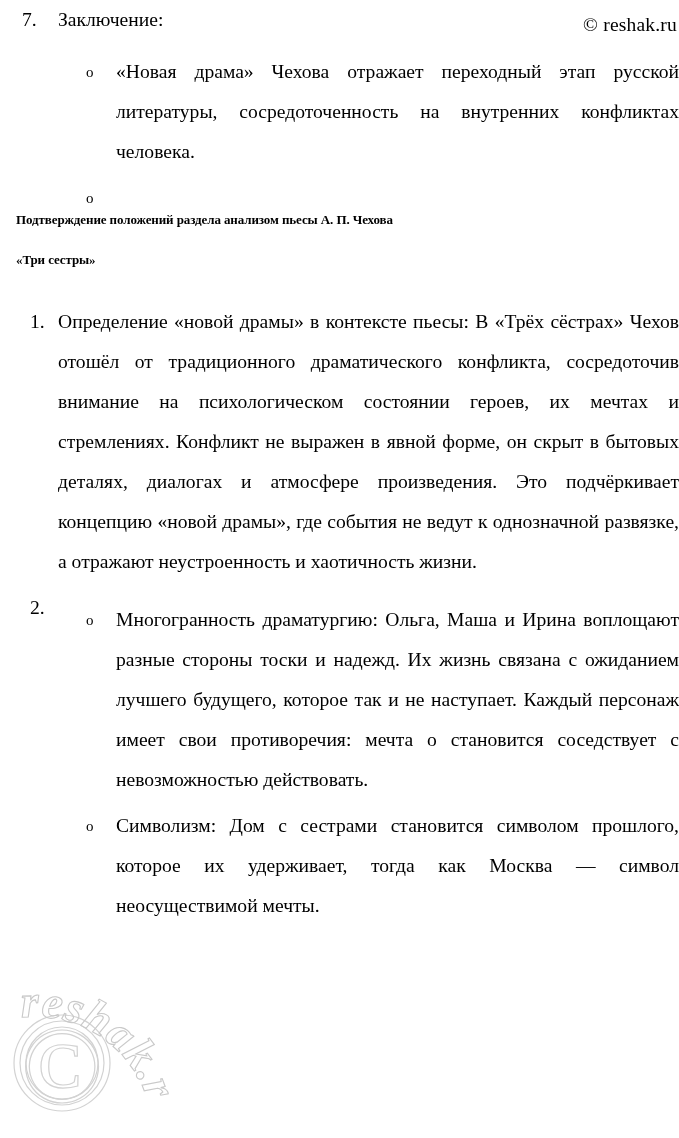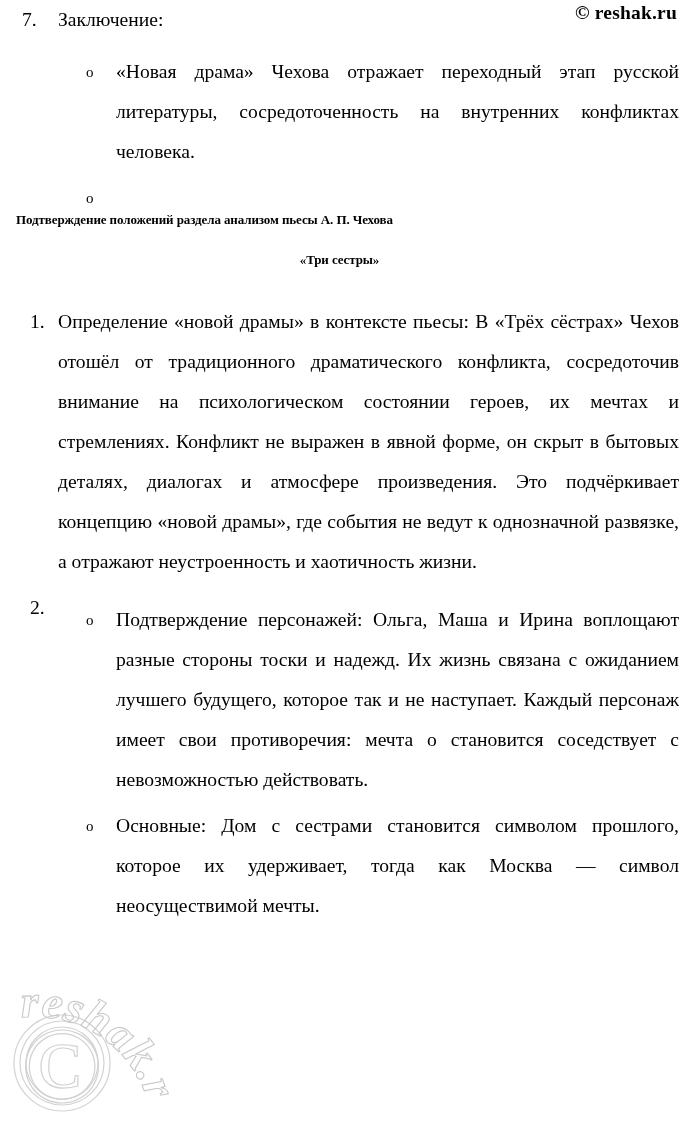--- a/index.html
+++ b/index.html
@@ -19,27 +19,26 @@
   .page {
     position: relative;
     width: 679px;
     height: 1138px;
     overflow: hidden;
   }
 
   
   .doc-header {
     position: absolute;
-    top: 0px;
+    top: 12px;
     right: 2px;
     font-size: 19.5px;
     line-height: 26px;
     white-space: nowrap;
     letter-spacing: 0.2px;
-    font-weight: bold;
   }
 
   
   .flow {
     position: absolute;
     top: 0;
     left: 0;
     width: 679px;
   }
 
@@ -94,21 +93,21 @@
   .heading {
     position: relative;
     padding-left: 0px;
     font-weight: bold;
     font-size: 13px;
     line-height: 40px;
     text-align: justify;
     margin: 16px;
     letter-spacing: -0.1px;
   }
-  .heading .l2 { text-align: center; }
+  .heading .l2 { text-align: left; }
 
   .spacer-sm { height: 12px; }
   .spacer-xs { height: 6px; }
 
   
   .watermark {
     position: absolute;
     left: 0px;
     top: 960px;
     width: 230px;
@@ -186,28 +185,28 @@
     <div class="spacer-xs"></div>
 
     <div class="para li-num indent2">
       <span class="marker">2.</span>
     </div>
 
     <div class="spacer-sm"></div>
 
     <div class="para li-bul">
       <span class="marker">o</span>
-      <span class="bold">Подтверждение персонажей:</span><span> Ольга, Маша и Ирина воплощают разные стороны тоски и надежд. Их жизнь связана с ожиданием лучшего будущего, которое так и не наступает. Каждый персонаж имеет свои противоречия: мечта о становится соседствует с невозможностью действовать.</span>
-    </div>
-
-    <div class="spacer-xs"></div>
-
-    <div class="para li-bul">
-      <span class="marker">o</span>
-      <span class="bold">Основные:</span><span> Дом с сестрами становится символом прошлого, которое их удерживает, тогда как Москва — символ неосуществимой мечты.</span>
+      <span class="bold">Многогранность драматургию:</span><span> Ольга, Маша и Ирина воплощают разные стороны тоски и надежд. Их жизнь связана с ожиданием лучшего будущего, которое так и не наступает. Каждый персонаж имеет свои противоречия: мечта о становится соседствует с невозможностью действовать.</span>
+    </div>
+
+    <div class="spacer-xs"></div>
+
+    <div class="para li-bul">
+      <span class="marker">o</span>
+      <span class="bold">Символизм:</span><span> Дом с сестрами становится символом прошлого, которое их удерживает, тогда как Москва — символ неосуществимой мечты.</span>
     </div>
 
     <div class="spacer-xs"></div>
 
 
   </div>
 
   <div class="watermark">
     <svg width="230" height="178" viewBox="0 0 230 178">
       <defs>

